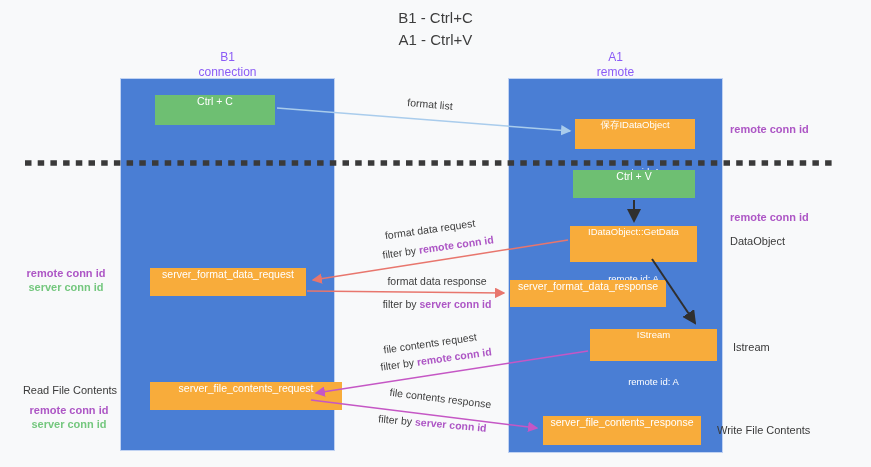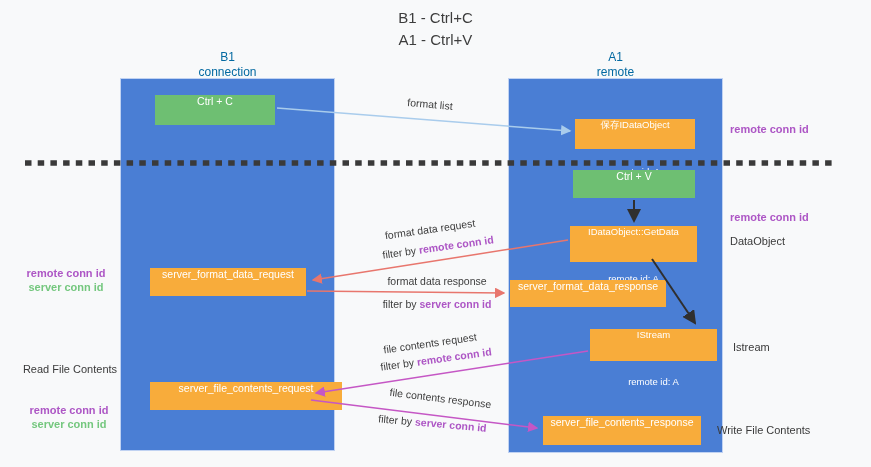--- a/index.html
+++ b/index.html
@@ -1,21 +1,21 @@
 <!DOCTYPE html>
 <html><head>
 <meta charset="utf-8">
 <style>
   html,body { margin:0; padding:0; background:#f8f9fa; font-family:"Liberation Sans", sans-serif; }
   .canvas { position:relative; width:871px; height:467px; background:#f8f9fa; overflow:hidden; }
 
   .title { position:absolute; top:7px; left:0; width:100%; text-align:center;
            font-size:15px; color:#3d3d3d; line-height:1.45; z-index:4; }
 
-  .col-header { position:absolute; text-align:center; font-size:12px; color:#0369a1;
+  .col-header { position:absolute; text-align:center; font-size:12px; color:#8b5cf6;
                 line-height:1.25; z-index:4; }
   #hdr-left  { left:120px; top:50px; width:215px; }
   #hdr-right { left:508px; top:50px; width:215px; }
 
   .lifeline { position:absolute; background:#4a7ed4; border:1px solid #c0d2f2; box-sizing:border-box; z-index:1; }
   #col-left  { left:120px; top:78px; width:215px; height:373px; }
   #col-right { left:508px; top:78px; width:215px; height:375px; }
 
   .node { position:absolute; display:flex; flex-direction:column; align-items:center;
           justify-content:flex-start; color:#ffffff; text-align:center; z-index:2; }
@@ -56,21 +56,21 @@
   #lbl-fbr2 { left:346px; top:353px; width:180px; }
   #lbl-fcresp { left:358px; top:392px; width:165px; }
   #lbl-fbs2 { left:350px; top:417px; width:165px; }
 
   #lbl-remote-top   { left:730px; top:123px; }
   #lbl-remote-mid   { left:730px; top:211px; }
   #lbl-dataobject   { left:730px; top:235px; }
   #lbl-istream      { left:733px; top:341px; }
   #lbl-write        { left:717px; top:424px; }
   #lbl-left-pair1   { left:15px;  top:266px; width:102px; text-align:center; line-height:1.3; }
-  #lbl-read         { left:15px;  top:363px; width:110px; text-align:center; }
+  #lbl-read         { left:15px;  top:384px; width:110px; text-align:center; }
   #lbl-left-pair2   { left:18px;  top:403px; width:102px; text-align:center; line-height:1.3; }
 </style>
 </head>
 <body>
 
 <div class="canvas">
 
   <div class="title">
     <div>B1 - Ctrl+C</div>
     <div>A1 - Ctrl+V</div>

